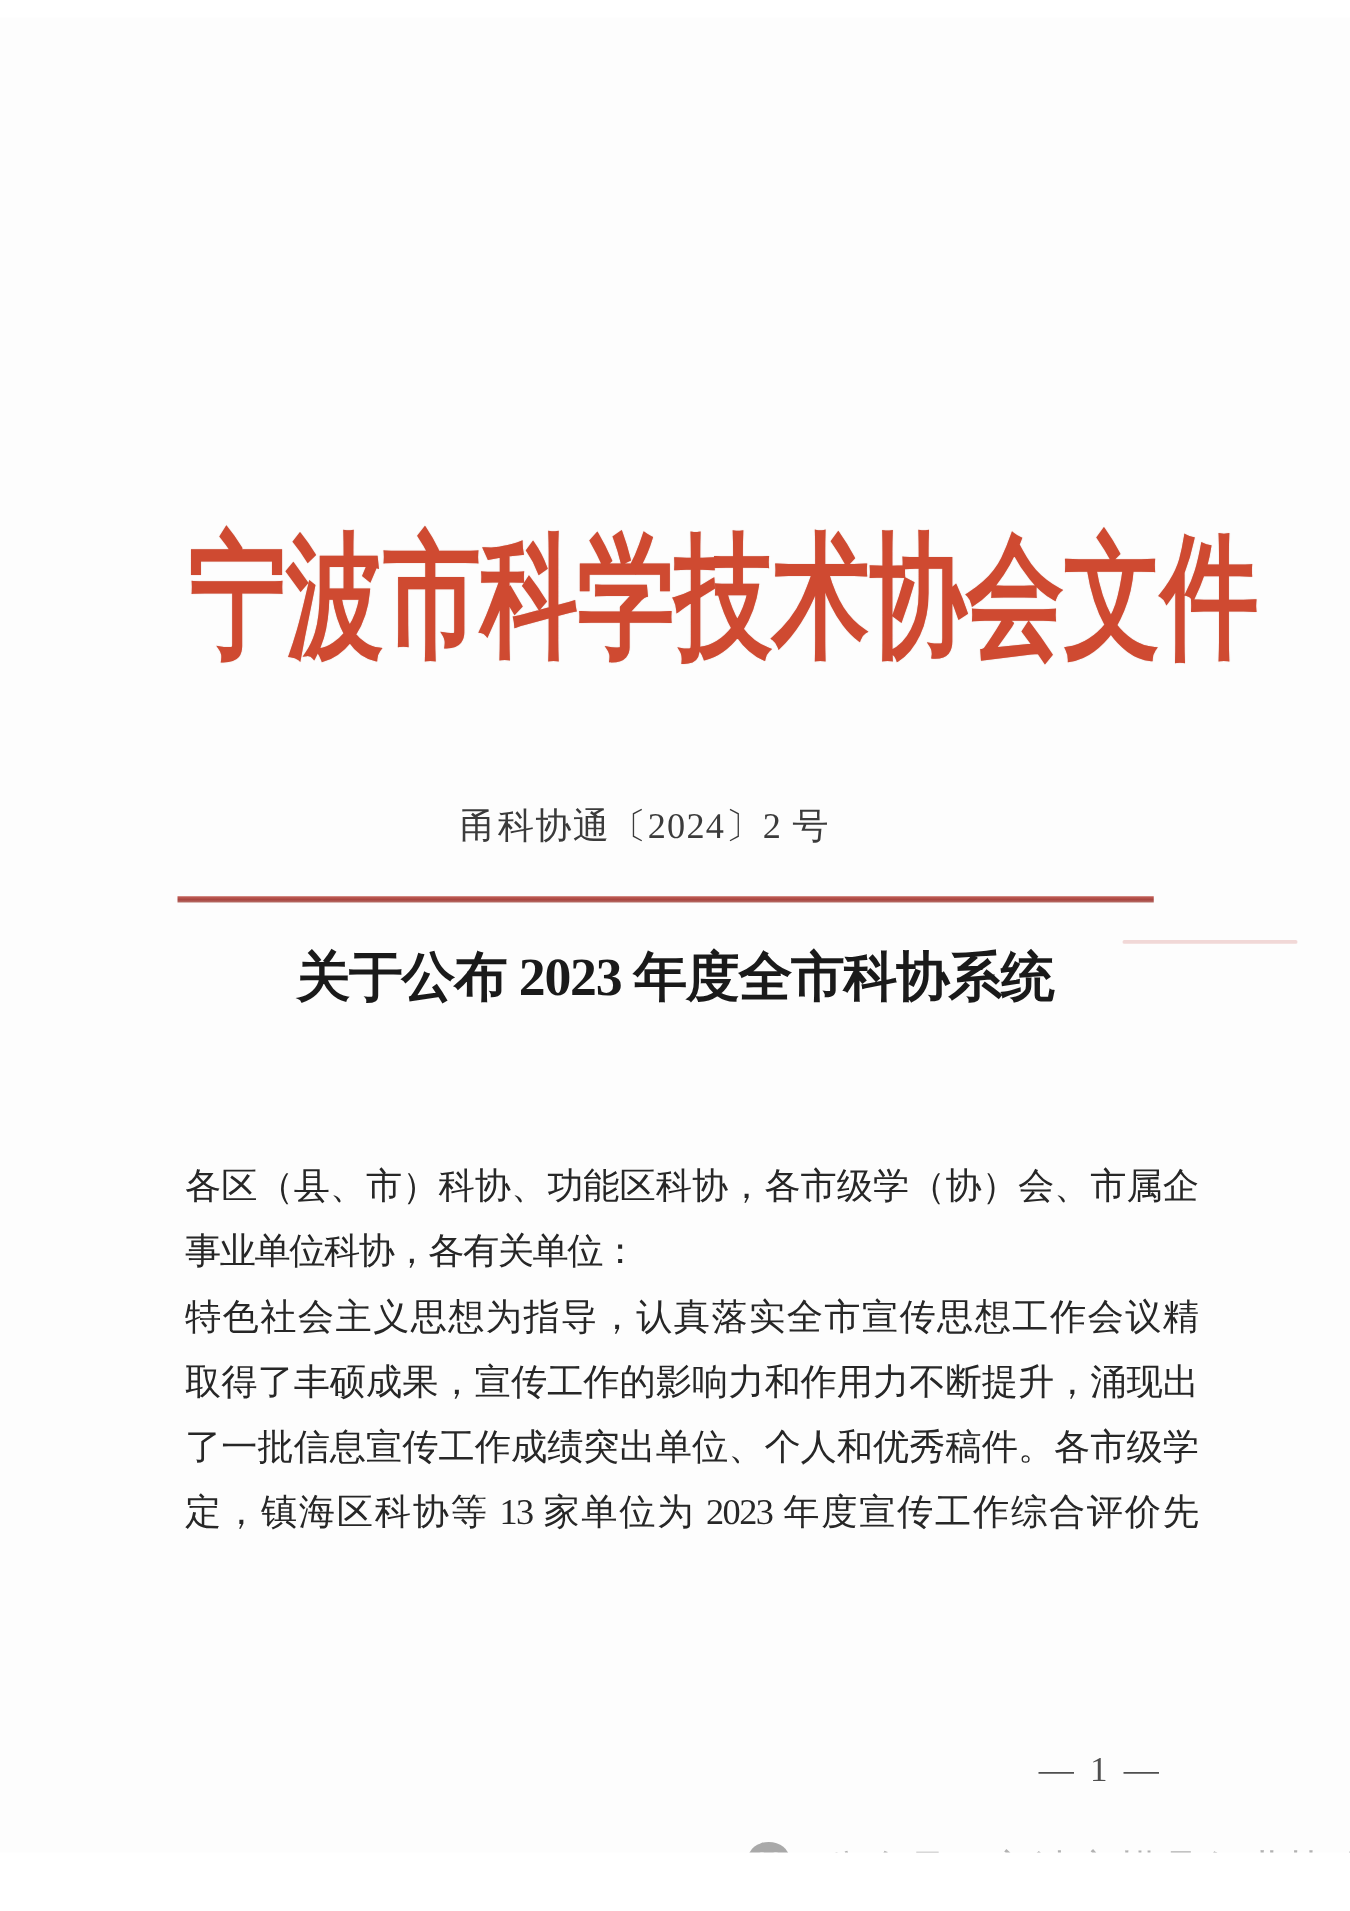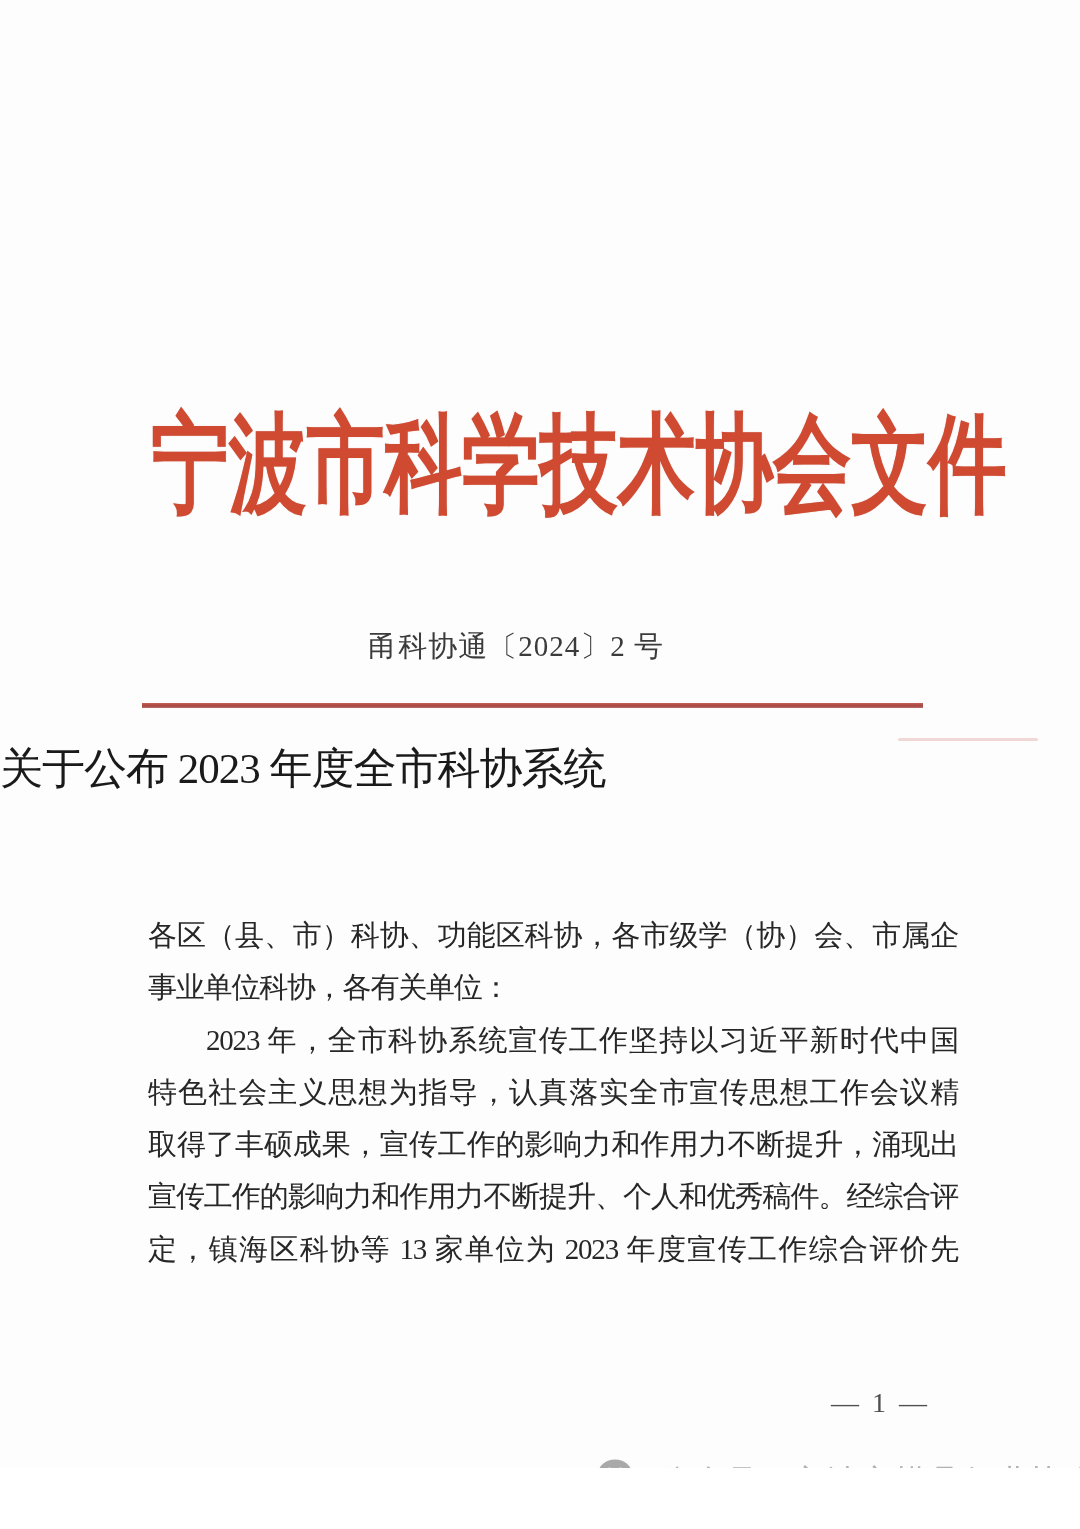--- a/index.html
+++ b/index.html
@@ -9,21 +9,21 @@
     --body-text:#272727;
     --footer-gray:#b2b2b2;
     --pagenum-gray:#4f4f4f;
   }
   *{margin:0;padding:0;box-sizing:border-box;}
   html,body{background:#ffffff;}
   .page{
     position:relative;
     width:1080px;
     height:1468px;
-    margin:0 auto;
+    margin:14px auto;
     background:#fdfdfd;
     overflow:hidden;
     font-family:"Liberation Serif","DejaVu Serif",serif;
   }
   .red-header{
     position:absolute;
     top:408px;
     left:0;
     width:100%;
     text-align:center;
@@ -62,22 +62,23 @@
     width:140px;
     height:3px;
     background:rgba(216,132,128,0.30);
     border-radius:2px;
   }
   .doc-title{
     position:absolute;
     top:741px;
     left:0;
     width:100%;
+    text-align:center;
     font-size:43px;
-    font-weight:normal;
+    font-weight:bold;
     line-height:56px;
     letter-spacing:-1px;
     color:var(--title-black);
   }
   .body-block{
     position:absolute;
     left:148px;
     top:909px;
     width:810px;
     font-size:29px;
@@ -140,24 +141,23 @@
   <div class="red-rule"></div>
   <div class="scan-artifact"></div>
 
   <div class="doc-title">
     <div>关于公布 2023 年度全市科协系统</div>
   </div>
 
   <div class="body-block">
     <div class="body-line">各区（县、市）科协、功能区科协，各市级学（协）会、市属企</div>
     <div class="body-line no-justify">事业单位科协，各有关单位：</div>
-    <div class="body-line indent">2023 年，全市科协系统宣传工作坚持以习近平新时代中国</div>
     <div class="body-line">特色社会主义思想为指导，认真落实全市宣传思想工作会议精</div>
     <div class="body-line">取得了丰硕成果，宣传工作的影响力和作用力不断提升，涌现出</div>
-    <div class="body-line">宣传工作的影响力和作用力不断提升、个人和优秀稿件。经综合评</div>
+    <div class="body-line">了一批信息宣传工作成绩突出单位、个人和优秀稿件。各市级学</div>
     <div class="body-line">定，镇海区科协等 13 家单位为 2023 年度宣传工作综合评价先</div>
   </div>
 
   <div class="page-number">— 1 —</div>
 
   <div class="footer">
     <svg class="wechat-icon" viewBox="0 0 52 50" xmlns="http://www.w3.org/2000/svg">
 
       <ellipse cx="18" cy="16" rx="16.5" ry="13.5" fill="#a9a9a9"></ellipse>
       <path d="M10 27 L7 36 L18 29 Z" fill="#a9a9a9"></path>

